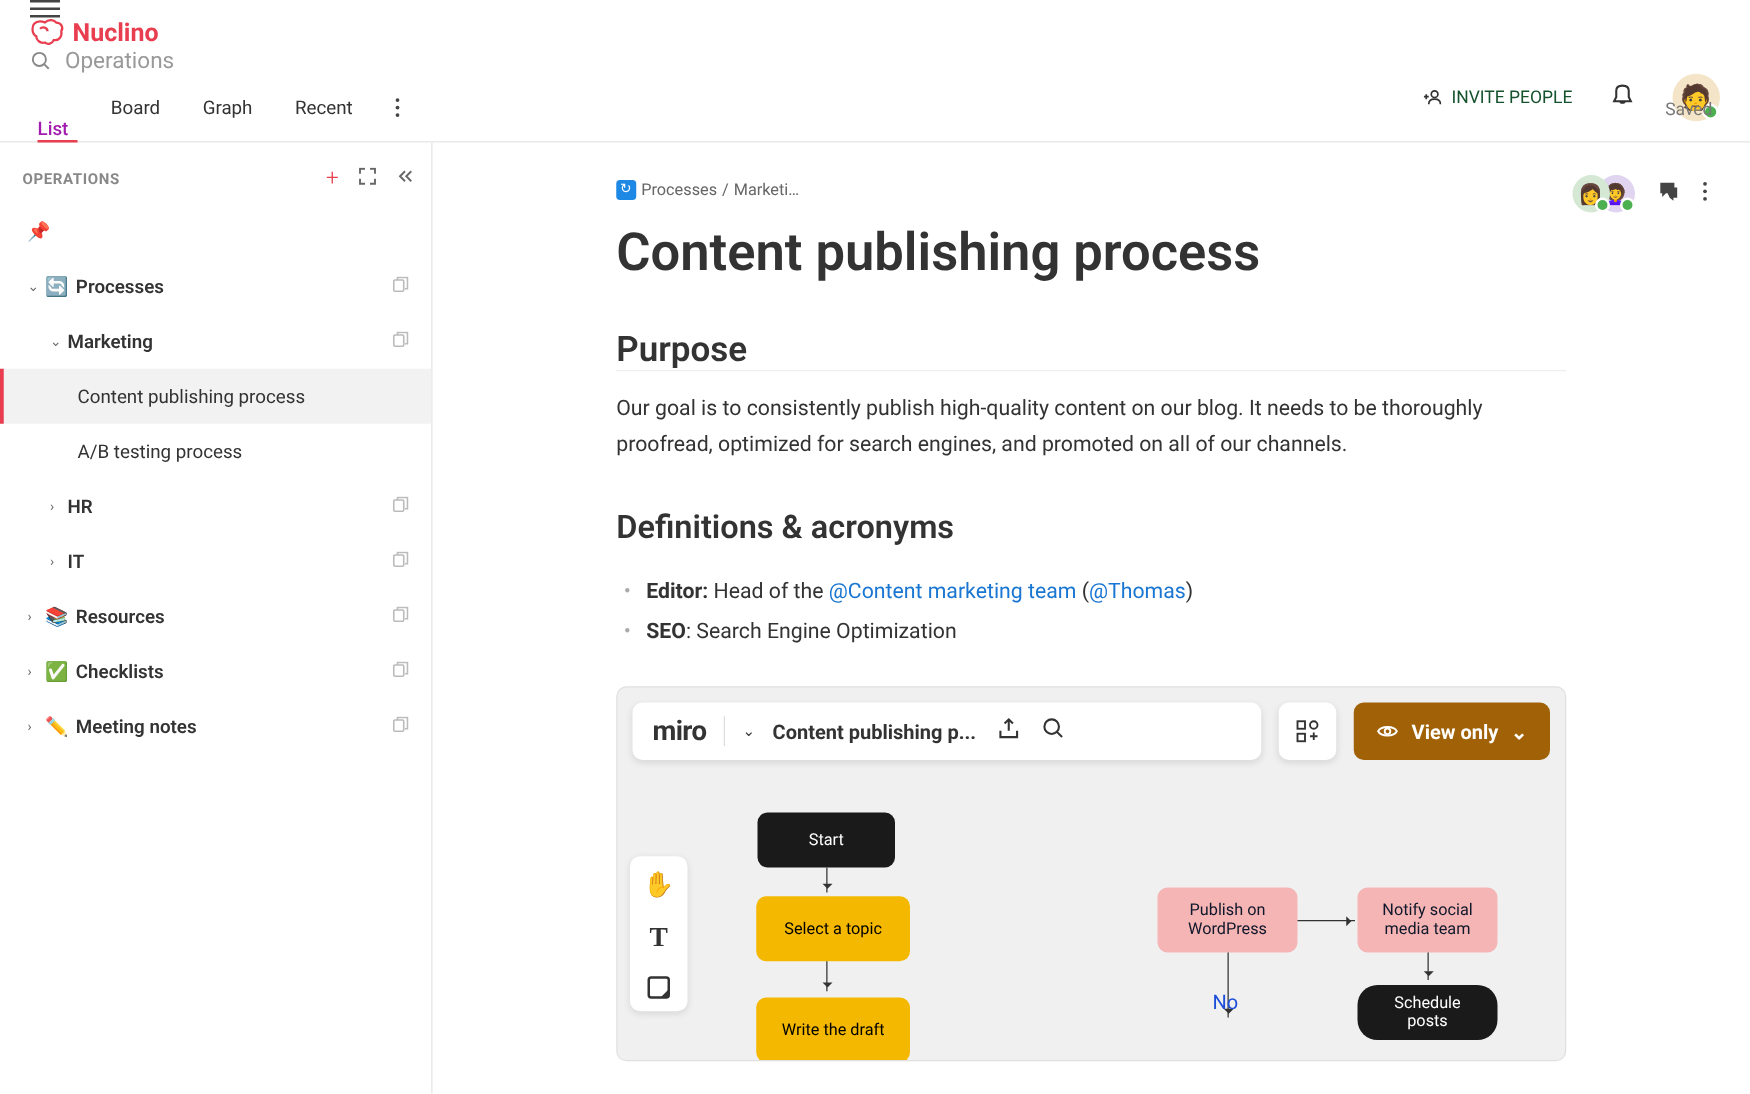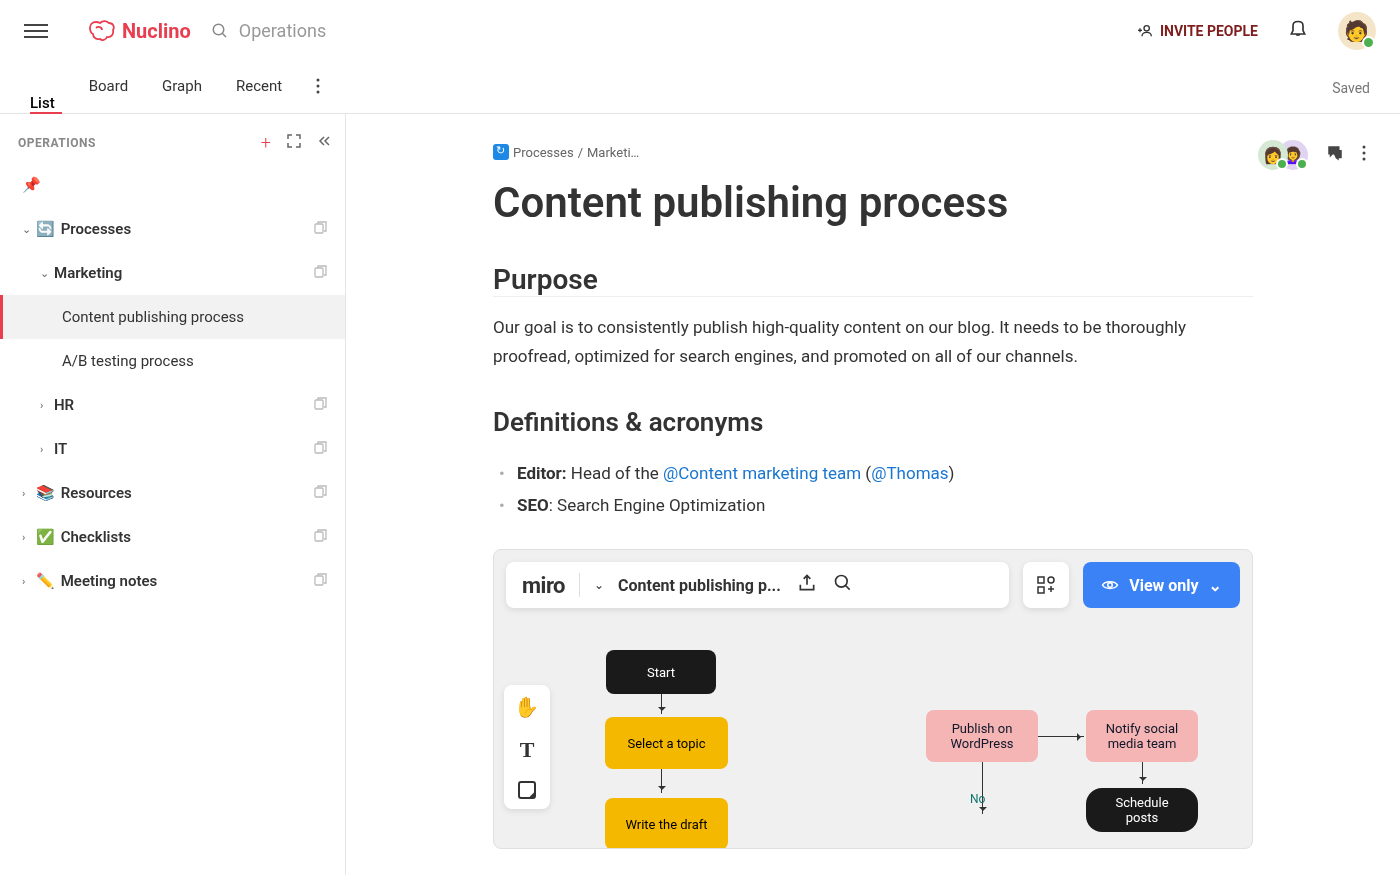--- a/index.html
+++ b/index.html
@@ -1,36 +1,36 @@
 <!DOCTYPE html>
 <html><head>
 <meta charset="utf-8">
 <style>
 * { box-sizing: border-box; margin: 0; padding: 0; }
 body { font-family: -apple-system, BlinkMacSystemFont, "Segoe UI", Roboto, sans-serif; color: #333; background: #fff; overflow: hidden; width: 1400px; height: 875px; }
 
 
-.topbar { height: 62px; display: flex; align-items: center; padding: 0 24px; border-bottom: 1px solid transparent; }
+.topbar { height: 62px; display: flex; align-items: flex-start; padding: 0 24px; border-bottom: 1px solid transparent; flex-direction: column; }
 .menu-btn { width: 24px; height: 24px; display: flex; flex-direction: column; justify-content: center; gap: 4px; cursor: pointer; margin-right: 40px; }
 .menu-btn span { height: 2px; background: #444; display: block; }
 .logo { display: flex; align-items: center; color: #e83e50; font-weight: 700; font-size: 20px; margin-right: 20px; }
 .logo svg { margin-right: 6px; }
 .search-wrap { display: flex; align-items: center; color: #999; font-size: 18px; }
 .search-wrap svg { margin-right: 10px; }
 .top-right { margin-left: auto; display: flex; align-items: center; gap: 30px; }
-.invite { font-size: 14px; font-weight: 700; color: #7f1d1d; display: flex; align-items: center; gap: 6px; cursor: pointer; }
+.invite { font-size: 14px; font-weight: 400; color: #14532d; display: flex; align-items: center; gap: 6px; cursor: pointer; }
 .bell { cursor: pointer; }
 .avatar-main { width: 38px; height: 38px; border-radius: 50%; background: #f5e5c8; position: relative; display:flex; align-items:center; justify-content:center; }
 .avatar-main::after { content: ""; position: absolute; bottom: 1px; right: 1px; width: 9px; height: 9px; background: #4caf50; border: 2px solid #fff; border-radius: 50%; }
 .avatar-face { font-size: 20px; }
 
 
 .viewtabs { height: 52px; display: flex; align-items: center; padding: 0 30px; border-bottom: 1px solid #e5e5e5; position: relative; }
 .viewtab { font-size: 15px; color: #333; margin-right: 34px; cursor: pointer; padding-bottom: 4px; }
-.viewtab.active { color: #000000; font-weight: 500; margin-top: 35px; }
+.viewtab.active { color: #a21caf; font-weight: 500; margin-top: 35px; }
 .viewtab.active::after { content:""; position:absolute; bottom:-1px; height:2px; background:#e83e50; width:32px; left:30px;}
 .viewtab-more { cursor: pointer; color: #444; }
 .saved { margin-left: auto; color: #777; font-size: 14px; }
 
 
 .main { display: flex; height: calc(875px - 62px - 52px); }
 .sidebar { width: 346px; border-right: 1px solid #e5e5e5; padding-top: 14px; overflow-y: auto; }
 .sidebar-hdr { display: flex; align-items: center; padding: 4px 14px 10px 18px; }
 .sidebar-hdr-title { font-size: 12px; font-weight: 700; color: #888; letter-spacing: 0.5px; }
 .sidebar-hdr-icons { margin-left: auto; display: flex; gap: 16px; align-items: center; }
@@ -74,39 +74,39 @@
 
 .miro-embed { margin-top: 28px; border: 1px solid #e0e0e0; border-radius: 8px; background: #f0f0f0; height: 300px; overflow: hidden; position: relative; }
 .miro-top { position: absolute; top: 12px; left: 12px; right: 12px; display: flex; gap: 14px; z-index: 5;}
 .miro-card { background: #fff; border-radius: 8px; box-shadow: 0 2px 6px rgba(0,0,0,0.1); display: flex; align-items: center; padding: 10px 16px; height: 46px; }
 .miro-logo { font-weight: 700; font-size: 22px; letter-spacing: -0.5px; }
 .miro-div { width:1px; height:24px; background:#ddd; margin:0 14px;}
 .miro-chev { font-size:12px; color:#333;}
 .miro-title { font-weight: 700; font-size: 16px; margin-left: 14px; max-width:200px; white-space:nowrap; overflow:hidden; text-overflow:ellipsis;}
 .miro-icon { margin-left: 16px; cursor: pointer; }
 .miro-apps { background:#fff; border-radius:8px; box-shadow:0 2px 6px rgba(0,0,0,0.1); width:46px; height:46px; display:flex; align-items:center; justify-content:center; }
-.miro-view { background: #3b82f6; color: #fff; border-radius: 8px; height: 46px; display: flex; align-items: center; padding: 0 18px; font-weight: 700; gap: 10px; cursor: pointer; }
+.miro-view { background: #a16207; color: #fff; border-radius: 8px; height: 46px; display: flex; align-items: center; padding: 0 18px; font-weight: 700; gap: 10px; cursor: pointer; }
 .miro-side { position: absolute; left: 10px; top: 135px; background: #fff; border-radius: 8px; box-shadow: 0 2px 6px rgba(0,0,0,0.1); width: 46px; display: flex; flex-direction: column; align-items: center; padding: 10px 0; gap: 18px; }
 .miro-hand { color: #4262ff; font-size: 20px; }
 .miro-t { font-size: 22px; font-family: serif; font-weight:700; color:#333;}
 .miro-sticky { width:18px; height:18px; border:2px solid #333; border-radius:3px; position:relative;}
 .miro-sticky::after{content:""; position:absolute; right:-1px; bottom:-1px; width:7px; height:7px; background:#333; clip-path:polygon(100% 0,0 100%,100% 100%);}
 
 
 .flow { position: absolute; top: 70px; left: 0; right: 0; bottom: 0; }
 .fnode { position: absolute; border-radius: 8px; display: flex; align-items: center; justify-content: center; text-align: center; font-size: 13px; padding: 6px 12px; }
 .fnode.start { background: #1a1a1a; color: #fff; width: 110px; height: 44px; left: 112px; top: 30px; }
 .fnode.yellow { background: #f5b800; color: #000; width: 123px; height: 52px; }
 .fnode.pink { background: #f5b5b5; color: #0f172a; width: 112px; height: 52px; }
 .fnode.dark { background: #1a1a1a; color: #fff; width: 112px; height: 44px; }
 .arrow-v { position:absolute; width:1px; background:#333; }
 .arrow-v::after{content:""; position:absolute; bottom:-1px; left:-3px; border:4px solid transparent; border-top-color:#333;}
 .arrow-h { position:absolute; height:1px; background:#333;}
 .arrow-h::after{content:""; position:absolute; right:-1px; top:-3px; border:4px solid transparent; border-left-color:#333;}
-.flabel { position:absolute; font-size:12px; color:#0f766e;text-align:center;}
+.flabel { position:absolute; font-size:16px; color:#1d4ed8;text-align:center;}
 
 </style>
 </head>
 <body>
 
 <div class="topbar">
   <div class="menu-btn">
       <span></span>
       <span></span>
       <span></span>

